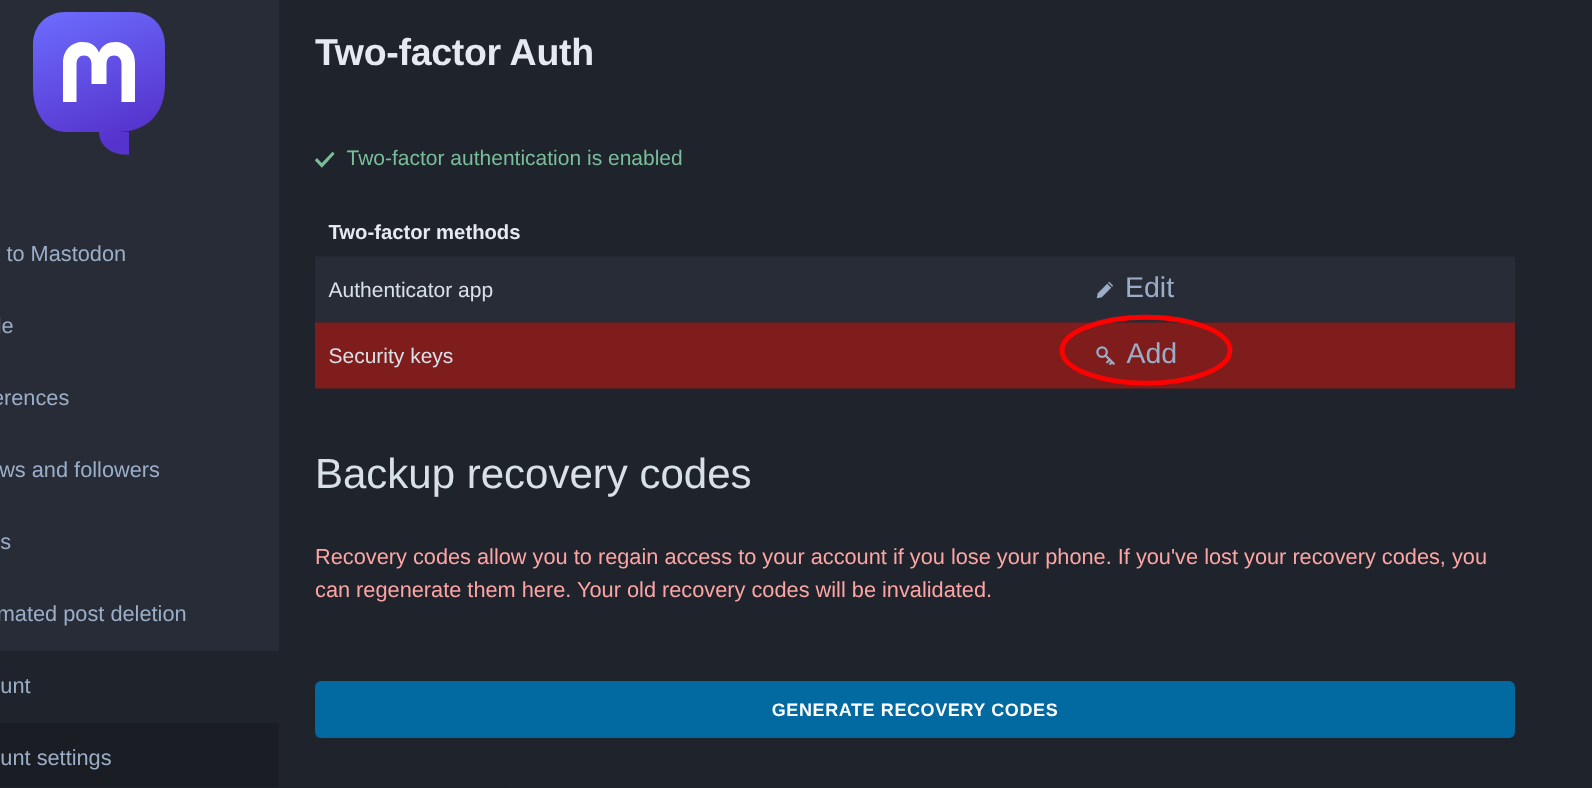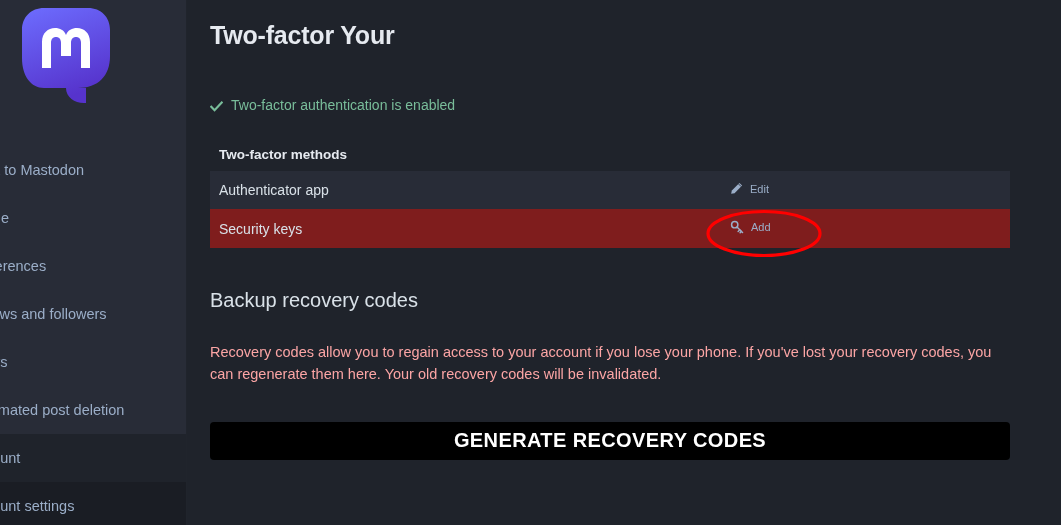--- a/index.html
+++ b/index.html
@@ -119,49 +119,49 @@
     font-size: 14px;
     padding: 11px 0 11px 9px;
     vertical-align: middle;
   }
   .methods-table tr.row-alt td { background: #282c37; }
   .methods-table tr.row-plain td { background: #7f1d1d; }
   td.action-cell { padding-left: 0; }
   .action-link {
     display: inline-flex; align-items: center; gap: 7px;
     color: #9baec8;
-    font-size: 11px;
+    font-size: 19px;
     font-weight: 500;
     text-decoration: none;
     cursor: pointer;
   }
 
   
   .sub-title {
     margin-top: 41px;
     color: #d9e1e8;
-    font-size: 20px;
+    font-size: 28px;
     font-weight: normal;
   }
   .desc {
     margin-top: 29px;
     color: #fca5a5;
     font-size: 14.5px;
     line-height: 1.55;
     width: 790px;
   }
   .btn-generate {
-    margin-top: 36px;
+    margin-top: 48px;
     width: 800px;
-    background: #000000;
+    background: #0369a1;
     color: #ffffff;
     border: none;
     border-radius: 4px;
     height: 38px;
-    font-size: 20px;
+    font-size: 12px;
     font-weight: bold;
     letter-spacing: 0.4px;
     cursor: pointer;
     font-family: "Liberation Sans", sans-serif;
   }
 
   
   .annot {
     position: absolute;
     left: 705px; top: 209px;
@@ -215,21 +215,21 @@
       <div class="nav-item sub">
         <span class="nav-label">Account settings</span>
       </div>
     </nav>
     <div class="edge"></div>
   </aside>
 
   <main class="main">
 
     <div class="head-row">
-      <h1 class="page-title">Two-factor Your</h1>
+      <h1 class="page-title">Two-factor Auth</h1>
     </div>
 
     <div class="status-line">
       <svg class="check" viewBox="0 0 16 16">
         <path d="M1.6 8.4 L5.6 12.6 L14.4 3.2" fill="none" stroke="#79bd9a" stroke-width="2.6" stroke-linecap="square"></path>
       </svg>
       <span>Two-factor authentication is enabled</span>
     </div>
 
     <table class="methods-table">

